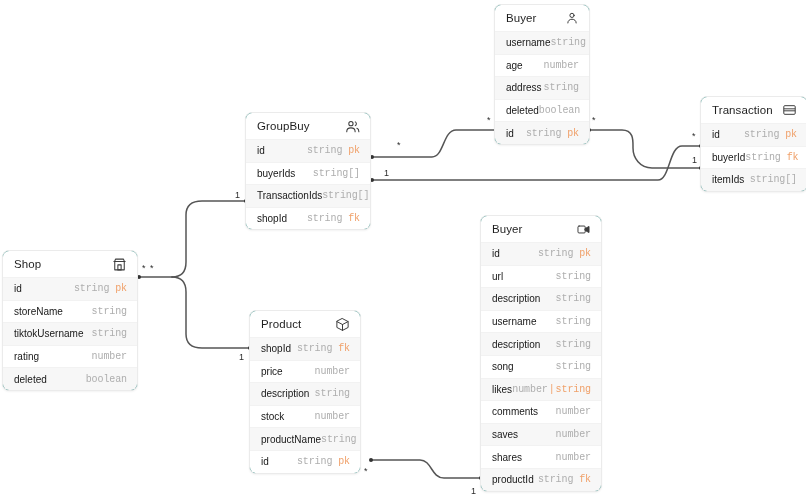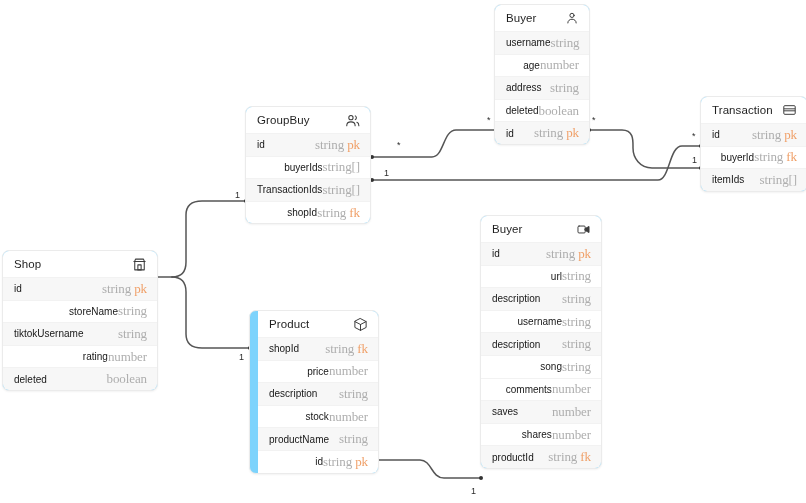--- a/index.html
+++ b/index.html
@@ -8,21 +8,21 @@
     background:#ffffff;
     font-family:"Liberation Sans", sans-serif;
     overflow:hidden;
     position:relative;
   }
   #canvas{position:absolute;inset:0;width:806px;height:503px;}
   #edges{position:absolute;left:0;top:0;width:806px;height:503px;pointer-events:none;}
 
   .entity{
     position:absolute;
-    background:#7dd3fc;
+    background:#0f766e;
     border:1px solid #ebebeb;
     border-radius:7px;
     box-shadow:0 1px 2px rgba(0,0,0,0.05);
     overflow:hidden;
     box-sizing:border-box;
   }
   .ent-header{
     height:26px;
     display:flex;align-items:center;justify-content:space-between;
     padding:0 10px 0 11px;
@@ -43,29 +43,29 @@
   }
   .ent-icon svg{display:block;}
   .row{
     height:22.6px;
     display:flex;align-items:center;justify-content:space-between;
     padding:0 10px 0 11px;
     box-sizing:border-box;
     border-top:1px solid #f2f2f2;
   }
   .row.alt{background:#f7f7f7;}
-  .row.plain{background:#ffffff;justify-content:flex-end;}
+  .row.plain{background:#ffffff;}
   .fname{
     font-size:10px;
     color:#171717;
     white-space:nowrap;
   }
   .ftype{
-    font-family:Liberation Serif, serif;
-    font-size:13px;
+    font-family:Liberation Mono, monospace;
+    font-size:10px;
     color:#aeaeae;
     white-space:nowrap;
     letter-spacing:-.1px;
   }
   .ftype .key{color:#f0a16a;}
   .ftype .orange{color:#f0a16a;}
   .ftype .pipe{color:#f0a16a;padding:0 1px;}
 
   .card-label{
     position:absolute;
@@ -147,21 +147,21 @@
         </div>
         <div class="row plain">
           <span class="fname">deleted</span>
           <span class="ftype"><span>boolean</span></span>
         </div>
         <div class="row alt">
           <span class="fname">id</span>
           <span class="ftype"><span>string</span> <span class="key">pk</span></span>
         </div>
       </div>
-      <div class="entity" style="left: 245px; top: 106px; width: 126px;">
+      <div class="entity" style="left: 245px; top: 112px; width: 126px;">
         <div class="ent-header">
           <div class="ent-title">GroupBuy</div>
           <div class="ent-icon">
             <svg viewBox="0 0 24 24" width="15" height="15" fill="none" stroke="currentColor" stroke-width="1.7" stroke-linecap="round" stroke-linejoin="round">
               <circle cx="9.5" cy="7.5" r="3.4"></circle>
               <path d="M2.8 20.3c0-3.8 3-6.1 6.7-6.1s6.7 2.3 6.7 6.1"></path>
               <path d="M16.4 4.6a3.4 3.4 0 0 1 0 6"></path>
               <path d="M19 14.8c2.3.7 3.2 2.6 3.2 5.5"></path>
             </svg>
           </div>
@@ -200,21 +200,21 @@
         </div>
         <div class="row plain">
           <span class="fname">buyerId</span>
           <span class="ftype"><span>string</span> <span class="key">fk</span></span>
         </div>
         <div class="row alt">
           <span class="fname">itemIds</span>
           <span class="ftype"><span>string[]</span></span>
         </div>
       </div>
-      <div class="entity" style="left: 2px; top: 250px; width: 156px;">
+      <div class="entity" style="left: 2px; top: 250px; width: 136px;">
         <div class="ent-header">
           <div class="ent-title">Shop</div>
           <div class="ent-icon">
             <svg viewBox="0 0 24 24" width="15" height="15" fill="none" stroke="currentColor" stroke-width="1.7" stroke-linecap="round" stroke-linejoin="round">
               <path d="M3 7.2h18"></path>
               <path d="M4.2 7.2 5.6 3.4h12.8l1.4 3.8"></path>
               <path d="M4.4 7.2v13.4h15.2V7.2"></path>
               <rect x="9.4" y="12.6" width="5.2" height="8"></rect>
             </svg>
           </div>
@@ -233,21 +233,21 @@
         </div>
         <div class="row plain">
           <span class="fname">rating</span>
           <span class="ftype"><span>number</span></span>
         </div>
         <div class="row alt">
           <span class="fname">deleted</span>
           <span class="ftype"><span>boolean</span></span>
         </div>
       </div>
-      <div class="entity" style="left: 249px; top: 310px; width: 130px; padding-left: 8px;">
+      <div class="entity" style="left: 249px; top: 310px; width: 112px;">
         <div class="ent-header">
           <div class="ent-title">Product</div>
           <div class="ent-icon">
             <svg viewBox="0 0 24 24" width="15" height="15" fill="none" stroke="currentColor" stroke-width="1.6" stroke-linecap="round" stroke-linejoin="round">
               <path d="M12 2.6 21 7.3v9.4L12 21.4 3 16.7V7.3z"></path>
               <path d="M3 7.3 12 12l9-4.7"></path>
               <path d="M12 12v9.4"></path>
             </svg>
           </div>
         </div>
@@ -303,20 +303,24 @@
           <span class="ftype"><span>string</span></span>
         </div>
         <div class="row alt">
           <span class="fname">description</span>
           <span class="ftype"><span>string</span></span>
         </div>
         <div class="row plain">
           <span class="fname">song</span>
           <span class="ftype"><span>string</span></span>
         </div>
+        <div class="row alt">
+          <span class="fname">likes</span>
+          <span class="ftype"><span>number</span><span class="pipe">|</span><span class="orange">string</span></span>
+        </div>
         <div class="row plain">
           <span class="fname">comments</span>
           <span class="ftype"><span>number</span></span>
         </div>
         <div class="row alt">
           <span class="fname">saves</span>
           <span class="ftype"><span>number</span></span>
         </div>
         <div class="row plain">
           <span class="fname">shares</span>

